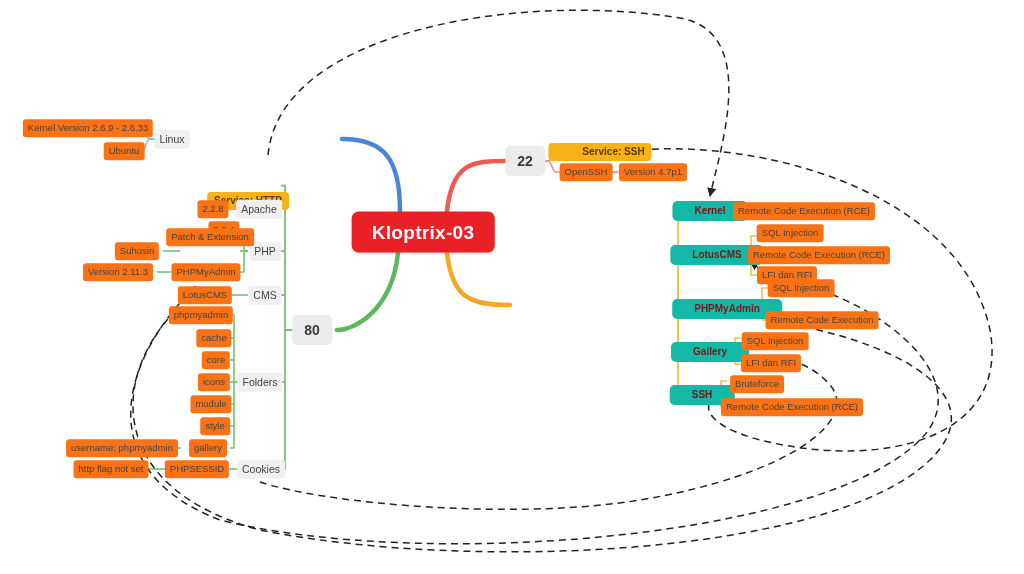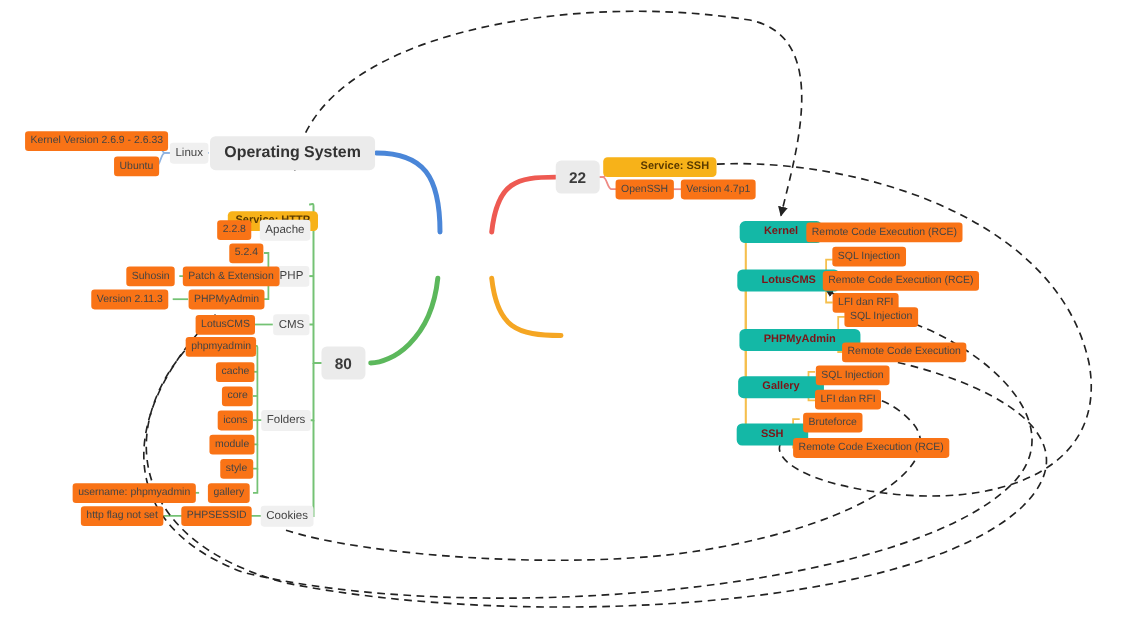--- a/index.html
+++ b/index.html
@@ -182,39 +182,39 @@
     <path d="M 196 286 C 120 360 90 470 220 520 C 420 570 820 540 920 440
              C 980 380 880 300 790 282 C 770 278 760 268 750 262" fill="none" stroke="#222222" stroke-width="1.5" stroke-dasharray="7 5" marker-end="url(#ah)"></path>
 
     <path d="M 176 310 C 108 380 110 490 260 530 C 470 572 830 556 930 460
              C 995 396 900 346 800 326 C 780 322 770 316 760 310" fill="none" stroke="#222222" stroke-width="1.5" stroke-dasharray="7 5" marker-end="url(#ah)"></path>
 
     <path d="M 260 482 C 330 505 520 520 640 500 C 790 475 860 420 830 385
              C 805 356 770 355 736 358" fill="none" stroke="#222222" stroke-width="1.5" stroke-dasharray="7 5" marker-end="url(#ah)"></path>
   </svg>
 
-
-  <div class="node n-grey-lg" style="left:266px; top:139px;">Operating System</div>
+  <div class="node n-root" style="left:423px; top:232px;">Kloptrix-03</div>
+
   <div class="node n-leaf" style="left:172px; top:139px;">Linux</div>
   <div class="node n-leaf-sm" style="left:88px; top:128px;">Kernel Version 2.6.9 - 2.6.33</div>
   <div class="node n-leaf-sm" style="left:124px; top:151px;">Ubuntu</div>
 
   <div class="node n-port" style="left:525px; top:161px;">22</div>
   <div class="node n-amber" style="left:600px; top:152px;padding-left:34px;">Service: SSH</div>
   <div class="node n-leaf-sm" style="left:586px; top:172px;">OpenSSH</div>
   <div class="node n-leaf-sm" style="left:653px; top:172px;">Version 4.7p1</div>
 
   <div class="node n-port" style="left:312px; top:330px;">80</div>
   <div class="node n-amber" style="left:248px; top:186px;margin-top:15px;">Service: HTTP</div>
   <div class="node n-leaf" style="left:259px; top:209px;">Apache</div>
   <div class="node n-leaf-sm" style="left:213px; top:209px;">2.2.8</div>
 
   <div class="node n-leaf" style="left:265px; top:251px;">PHP</div>
   <div class="node n-leaf-sm" style="left:224px; top:230px;">5.2.4</div>
-  <div class="node n-leaf-sm" style="left:210px; top:251px;">Patch &amp; Extension</div>
+  <div class="node n-leaf-sm" style="left:210px; top:237px;">Patch &amp; Extension</div>
   <div class="node n-leaf-sm" style="left:137px; top:251px;">Suhosin</div>
   <div class="node n-leaf-sm" style="left:206px; top:272px;">PHPMyAdmin</div>
   <div class="node n-leaf-sm" style="left:118px; top:272px;">Version 2.11.3</div>
 
   <div class="node n-leaf" style="left:265px; top:295px;">CMS</div>
   <div class="node n-leaf-sm" style="left:205px; top:295px;">LotusCMS</div>
 
   <div class="node n-leaf" style="left:260px; top:382px;">Folders</div>
   <div class="node n-leaf-sm" style="left:201px; top:315px;">phpmyadmin</div>
   <div class="node n-leaf-sm" style="left:214px; top:338px;">cache</div>

